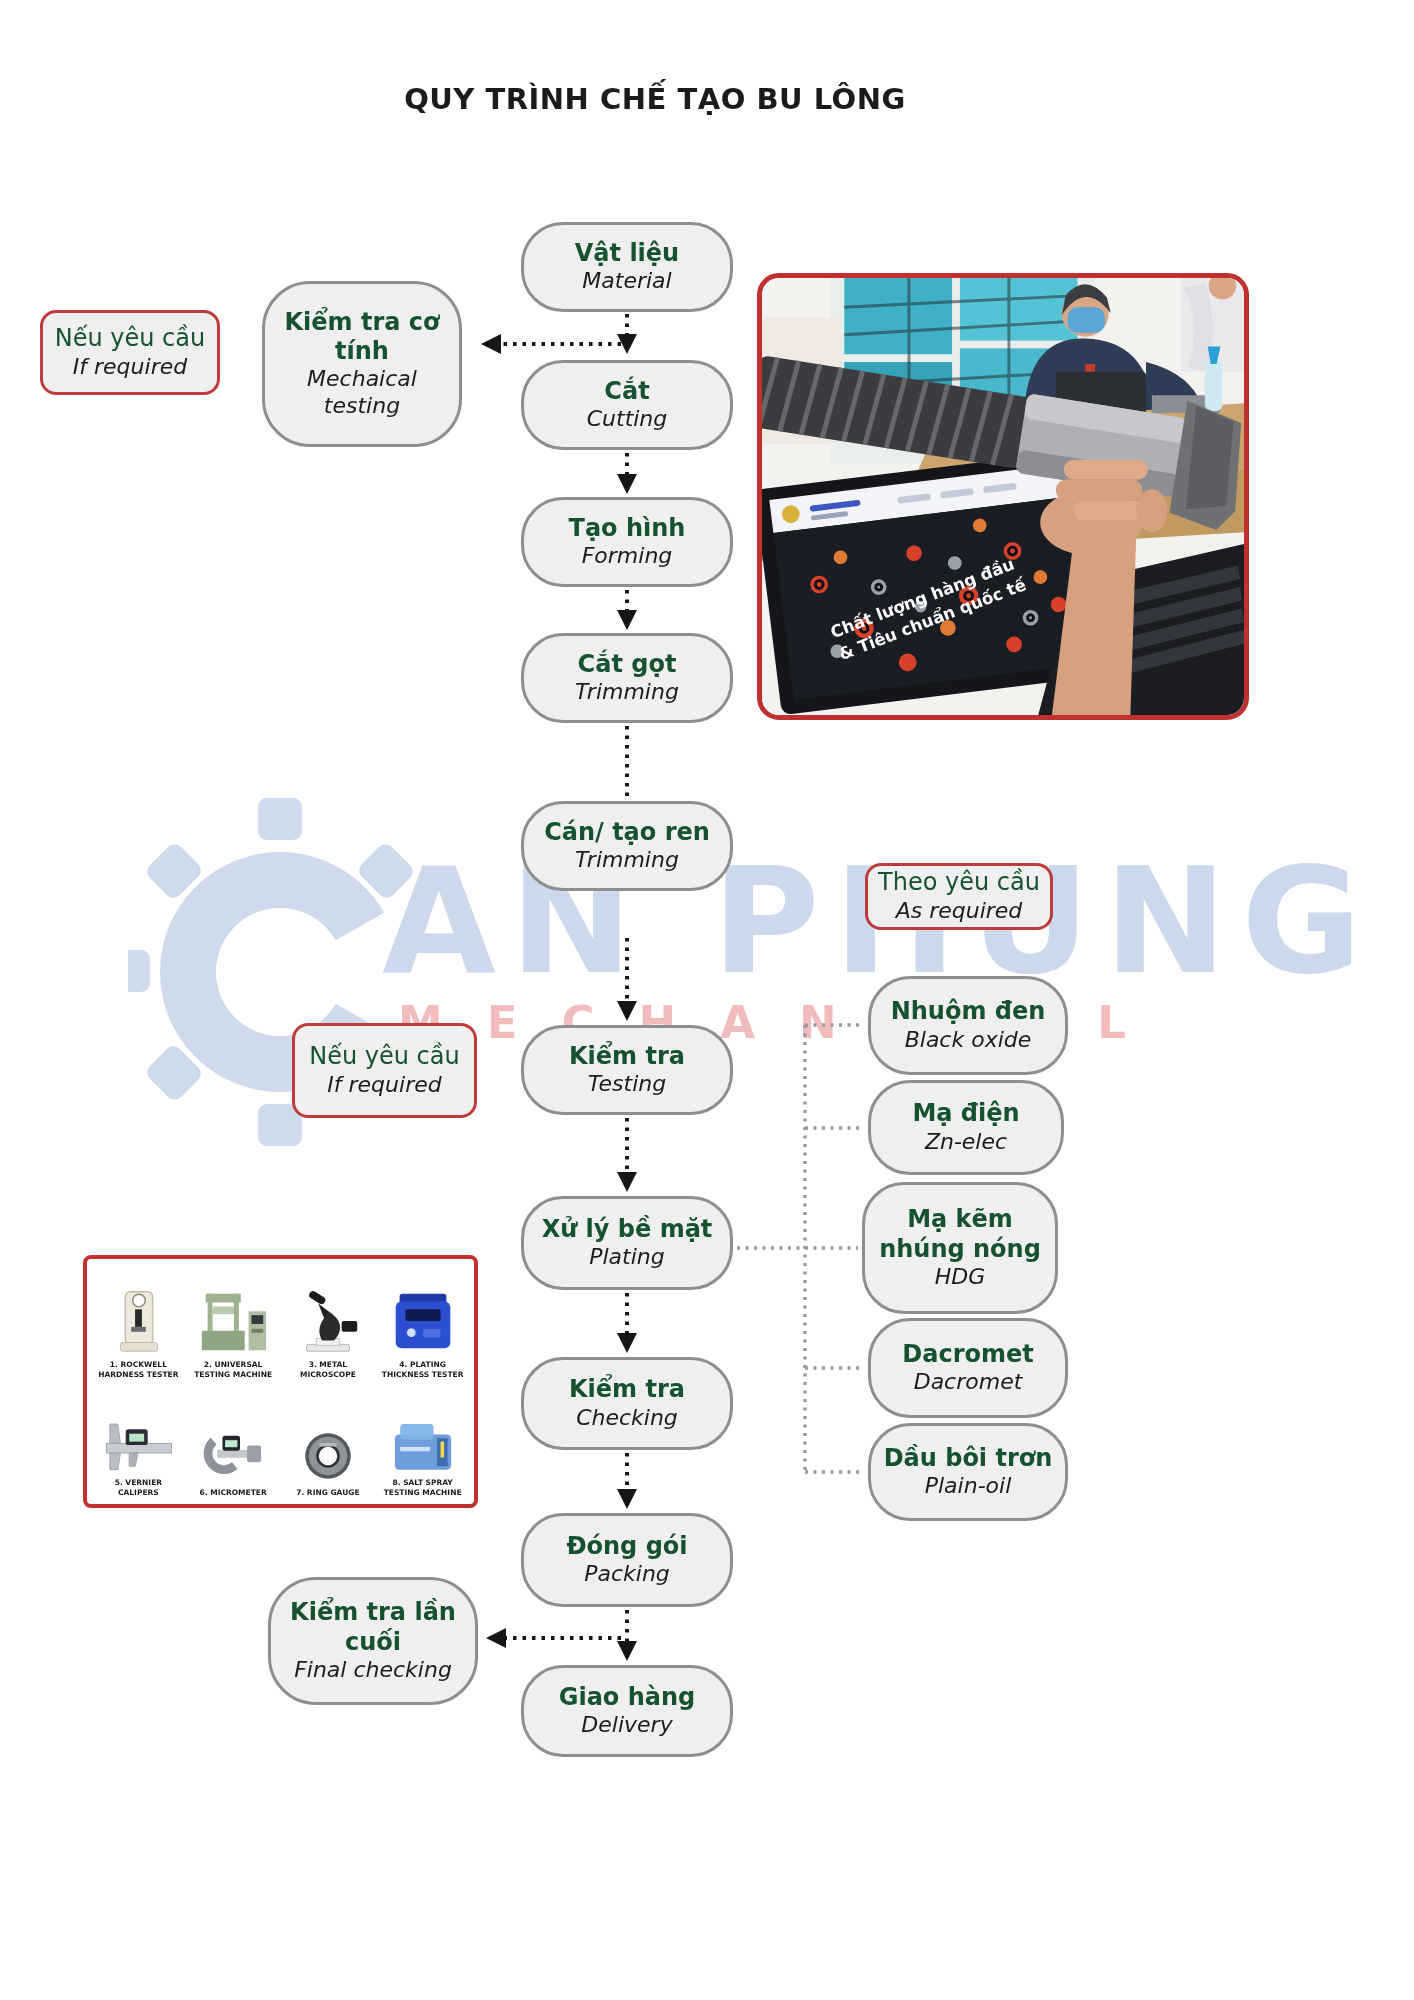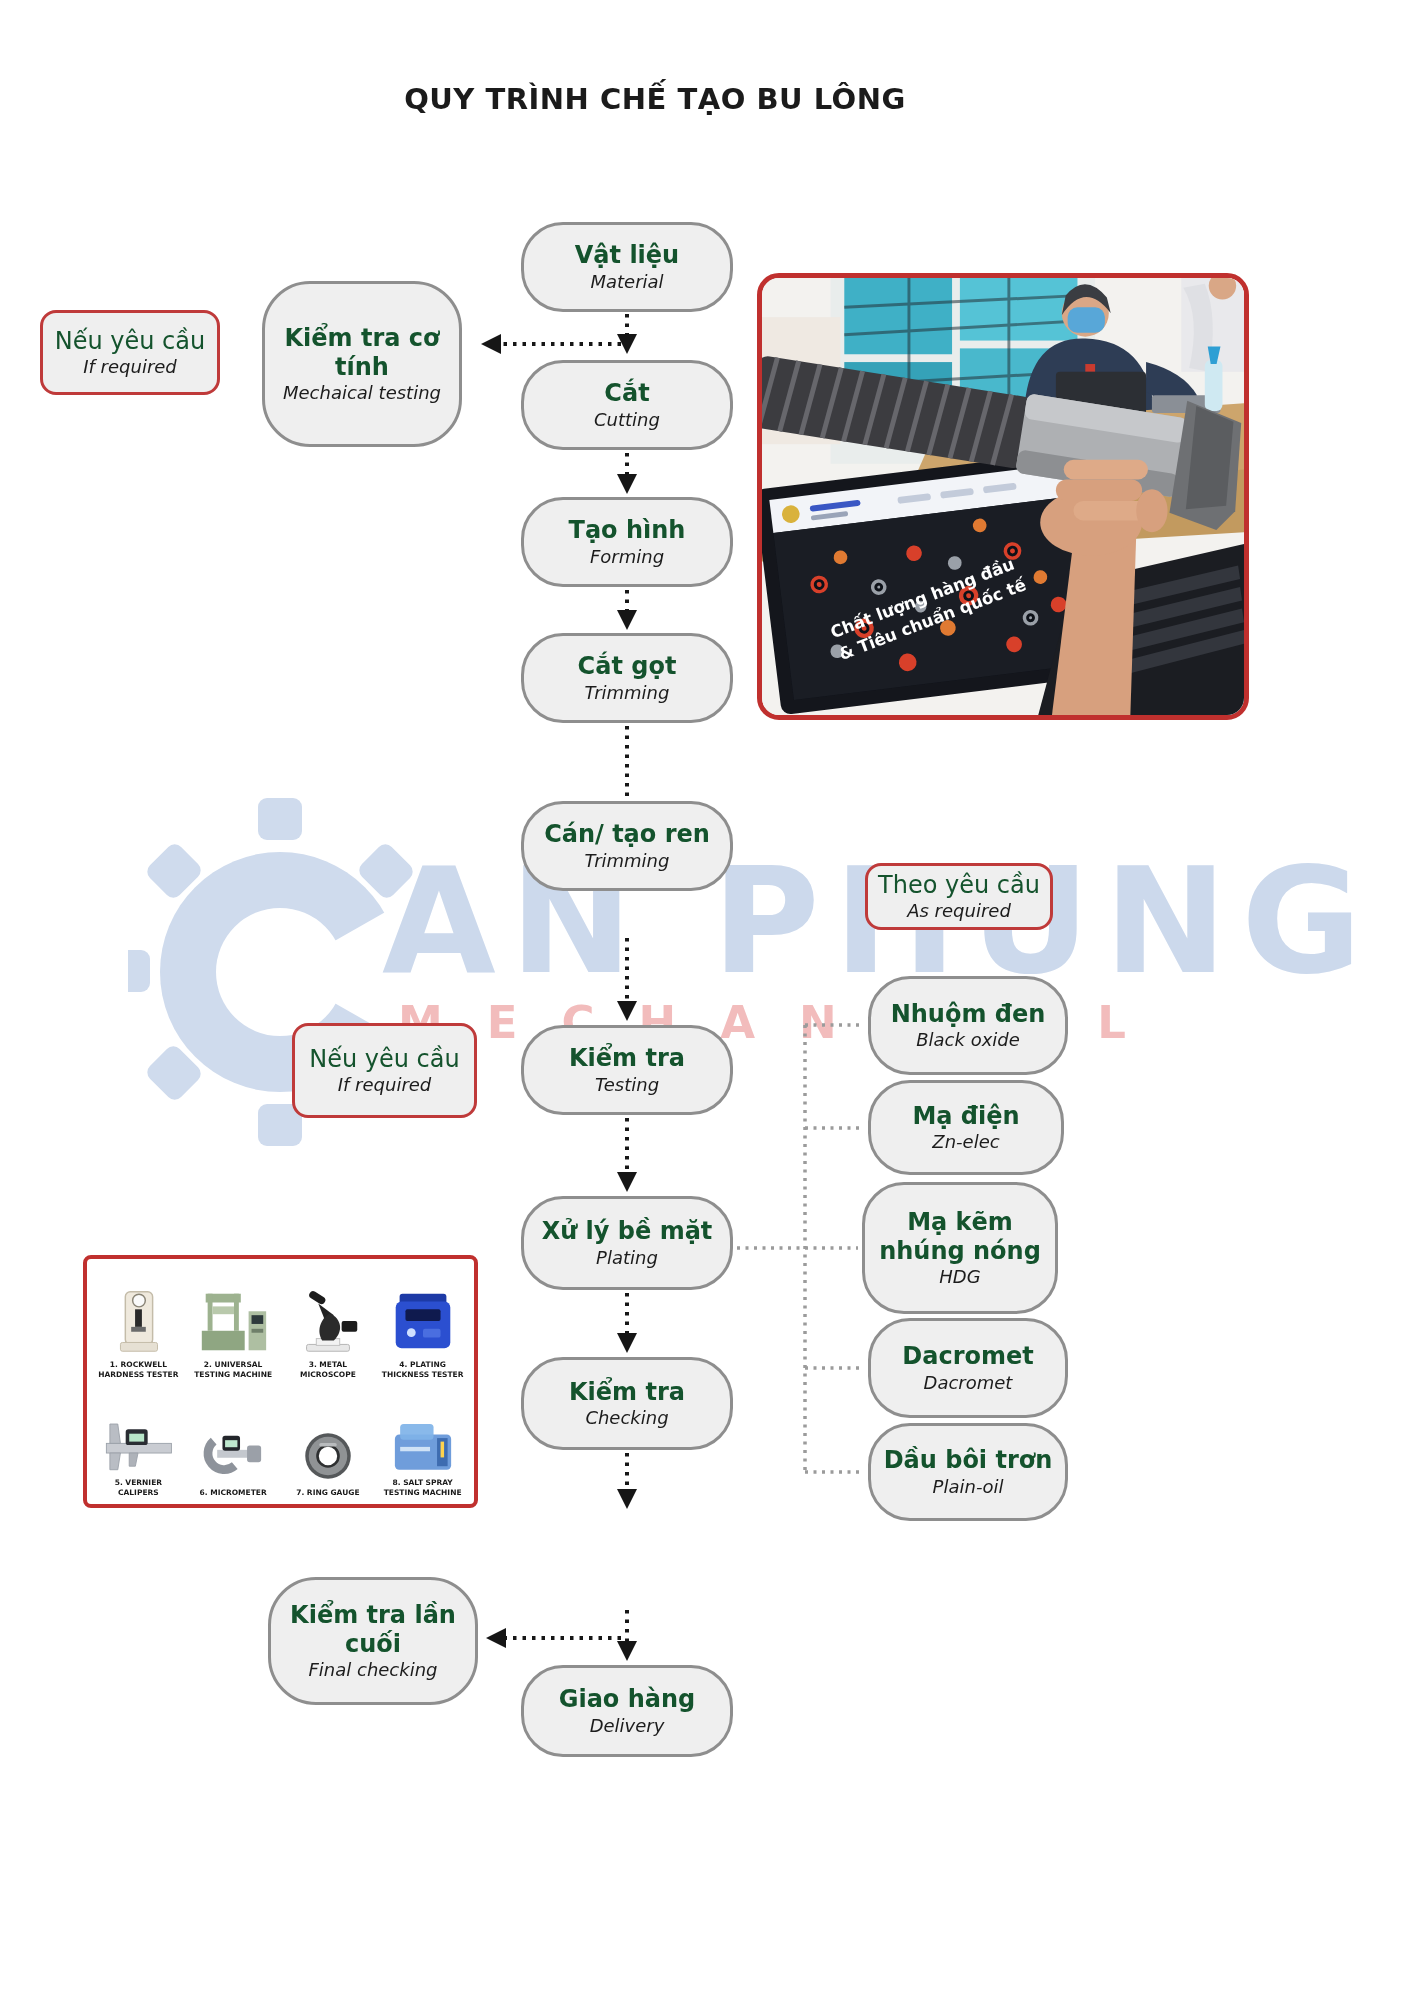--- a/index.html
+++ b/index.html
@@ -14,21 +14,21 @@
   
   .wm{position:absolute;z-index:0;pointer-events:none;}
   .wm-text1{left:382px;top:848px;font-size:147px;font-weight:bold;line-height:1;letter-spacing:14px;color:#ccd9ec;}
   .wm-text2{left:398px;top:1000px;font-size:45px;font-weight:bold;line-height:1;letter-spacing:44px;color:#f2bcbc;}
 
   
   .fbox{position:absolute;background:#efefef;border:3px solid #8e8e8e;border-radius:42px;
         display:flex;flex-direction:column;align-items:center;justify-content:center;
         text-align:center;z-index:2;box-sizing:border-box;padding:4px 8px;}
   .fbox .vi{font-weight:bold;font-size:24px;color:#14532d;line-height:1.22;}
-  .fbox .en{font-style:italic;font-size:18px;color:#1c1c1c;line-height:1.22;}
+  .fbox .en{font-style:italic;font-size:22px;color:#1c1c1c;line-height:1.22;}
   .fbox.note{border:3px solid #bf3a3a;border-radius:16px;}
   .fbox.note .vi{font-weight:normal;}
 
   
   #wires{position:absolute;left:0;top:0;z-index:1;}
 
   
   .photo{position:absolute;left:757px;top:273px;width:492px;height:447px;border:5px solid #c0302e;
          border-radius:22px;overflow:hidden;z-index:2;box-sizing:border-box;background:#f2f1ee;}
 
@@ -125,20 +125,24 @@
     <div class="vi">Kiểm tra</div>
     <div class="en">Testing</div>
   </div>
   <div class="fbox" style="left:521px;top:1196px;width:212px;height:94px;">
     <div class="vi">Xử lý bề mặt</div>
     <div class="en">Plating</div>
   </div>
   <div class="fbox" style="left:521px;top:1357px;width:212px;height:93px;">
     <div class="vi">Kiểm tra</div>
     <div class="en">Checking</div>
+  </div>
+  <div class="fbox" style="left:521px;top:1513px;width:212px;height:94px;">
+    <div class="vi">Đóng gói</div>
+    <div class="en">Packing</div>
   </div>
   <div class="fbox" style="left:521px;top:1665px;width:212px;height:92px;">
     <div class="vi">Giao hàng</div>
     <div class="en">Delivery</div>
   </div>
 
   <div class="fbox" style="left:262px;top:281px;width:200px;height:166px;border-radius:48px;">
     <div class="vi">Kiểm tra cơ tính</div>
     <div class="en">Mechaical testing</div>
   </div>

